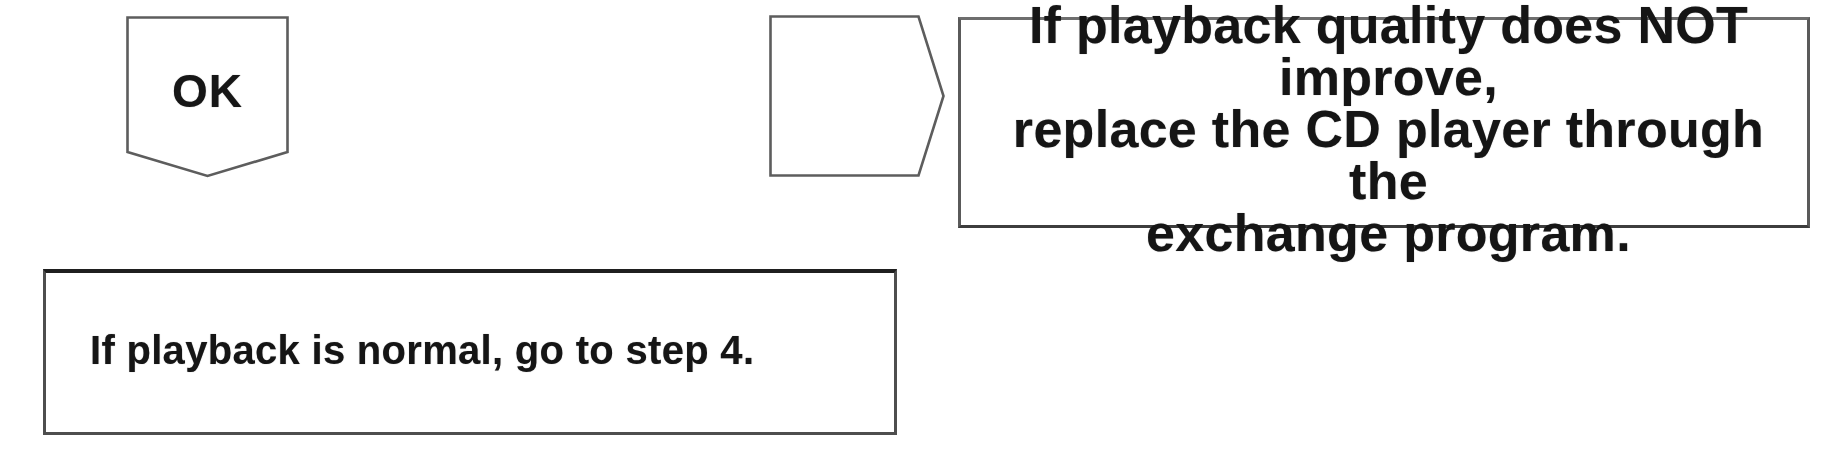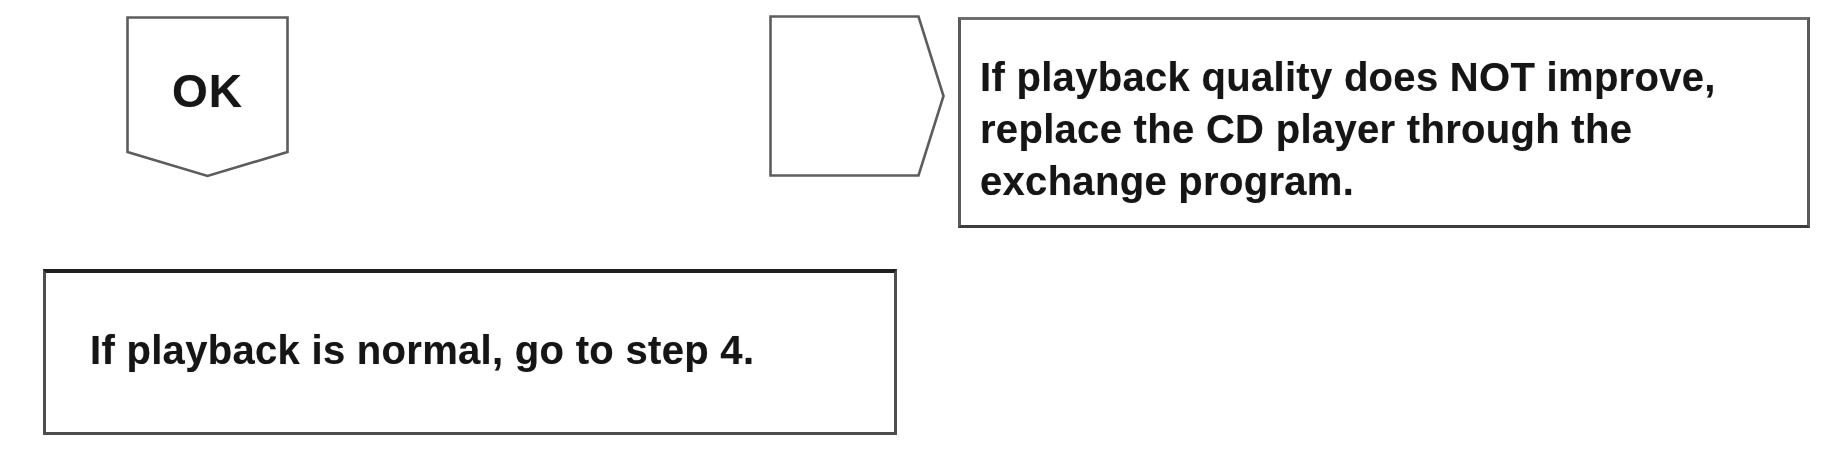--- a/index.html
+++ b/index.html
@@ -75,22 +75,23 @@
     left: 958px;
     top: 17px;
     width: 852px;
     height: 211px;
     border: 3px solid #5a5a5a;
     border-top-color: #6e6e6e;
     border-bottom-color: #3d3d3d;
     padding: 12px 10px 0 19px;
   }
   .ng-box .box-text {
-    font-size: 40px;
+    font-size: 52px;
     line-height: 52px;
+    text-align: center;
   }
   .ok-box {
     left: 43px;
     top: 269px;
     width: 854px;
     height: 166px;
     border: 3px solid #4e4e4e;
     border-top: 4px solid #1f1f1f;
     padding: 0 2px 6px 44px;
   }

